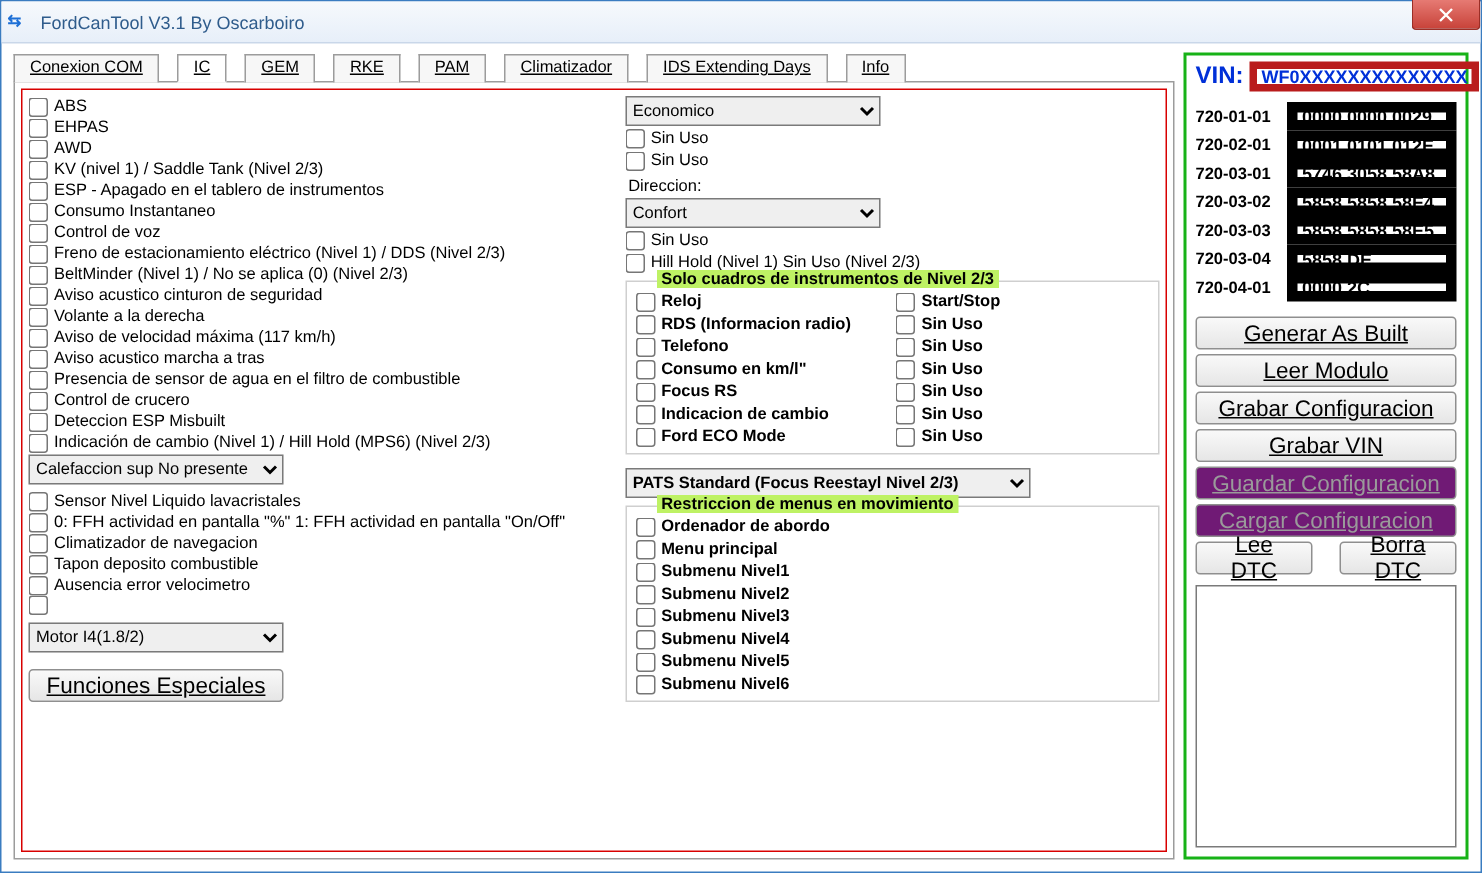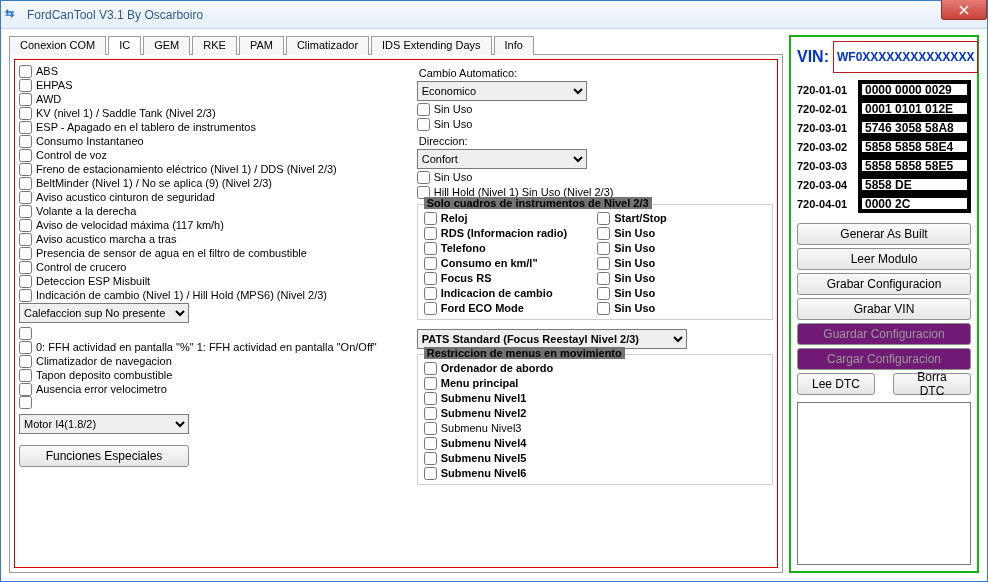--- a/index.html
+++ b/index.html
@@ -50,24 +50,25 @@
     padding: 6px 8px 8px 8px;
     gap: 6px;
   }
   .left {
     flex: 1;
     display: flex;
     flex-direction: column;
   }
   .tabs {
     display: flex;
-    gap: 2px;
+    gap: 12px;
     margin-bottom: 0;
     position: relative;
     z-index: 2;
+    text-decoration: underline;
   }
   .tab {
     border: 1px solid #9c9c9c;
     border-bottom: none;
     padding: 2px 10px 3px;
     background: #f7f7f7;
     font-size: 11px;
     cursor: pointer;
     position: relative;
     top: 1px;
@@ -115,69 +116,69 @@
   }
   .label { margin: 3px 0 1px 2px; }
   .groupbox {
     border: 1px solid #cfcfcf;
     margin-top: 4px;
     padding: 6px 6px 4px 6px;
     position: relative;
   }
   .groupbox .legend {
     position: absolute;
-    top: -8px; left: 6px;
-    background: #737373;
+    top: -8px; left: 20px;
+    background: #bef264;
     padding: 0 3px;
     font-weight: bold;
     font-size: 11px;
   }
   .pair-cols {
     display: flex; gap: 30px;
   }
   .btn {
     height: 22px;
     border: 1px solid #8f8f8f;
     background: linear-gradient(#f9f9f9,#e6e6e6);
     border-radius: 3px;
-    font-size: 12px;
+    font-size: 15px;
     cursor: pointer;
     padding: 0 10px;
-    display: flex; align-items: center; justify-content: center;
+    display: flex; align-items: center; justify-content: center; text-decoration: underline;
   }
   .btn.disabled {
     color: #9a9a9a;
     background: #701a75;
     cursor: default;
   }
   .btn-wide { width: 155px; }
   .right {
     width: 190px;
     border: 2px solid #17b217;
     padding: 4px 6px 6px 6px;
     display: flex;
     flex-direction: column;
     gap: 3px;
   }
   .vin-row { display: flex; align-items: center; gap: 4px; margin-bottom: 4px; }
   .vin-label { color: #0030d8; font-weight: bold; font-size: 16px; }
   .vin-val {
     flex: 1;
-    border: 1px solid #b91c1c;
-    height: 32px;
+    border: 5px solid #b91c1c;
+    height: 20px;
     color: #0030d8; font-weight: bold;
     padding: 0 3px;
     display: flex; align-items: center;
     font-size: 12px;
   }
   .cfg-row { display: flex; align-items: center; gap: 3px; }
   .cfg-label { font-weight: bold; font-size: 11px; width: 58px; }
   .cfg-val {
     flex: 1;
-    border: 4px solid #000000;
+    border: 7px solid #000000;
     height: 19px;
     font-weight: bold;
     font-size: 12px;
     padding: 0 3px;
     display: flex; align-items: center;
   }
   .sp { height: 4px; }
   .btn-row-2 { display:flex; gap:18px; }
   .btn-row-2 .btn { flex:1; }
   .txtarea {
@@ -251,21 +252,21 @@
                 <label class="chk">
                   <input type="checkbox" style="">
                   <span>Control de voz</span>
                 </label>
                 <label class="chk">
                   <input type="checkbox" style="">
                   <span>Freno de estacionamiento eléctrico (Nivel 1) / DDS (Nivel 2/3)</span>
                 </label>
                 <label class="chk">
                   <input type="checkbox" style="">
-                  <span>BeltMinder (Nivel 1) / No se aplica (9) (Nivel 2/3)</span>
+                  <span>BeltMinder (Nivel 1) / No se aplica (0) (Nivel 2/3)</span>
                 </label>
                 <label class="chk">
                   <input type="checkbox" style="">
                   <span>Aviso acustico cinturon de seguridad</span>
                 </label>
                 <label class="chk">
                   <input type="checkbox" style="">
                   <span>Volante a la derecha</span>
                 </label>
                 <label class="chk">
@@ -292,20 +293,21 @@
                   <input type="checkbox" style="">
                   <span>Indicación de cambio (Nivel 1) / Hill Hold (MPS6) (Nivel 2/3)</span>
                 </label>
               </div>
             <select class="combo">
               <option>Calefaccion sup No presente</option>
             </select>
             <div id="lchk2" style="margin-top:3px">
                 <label class="chk">
                   <input type="checkbox" style="">
+                  <span>Sensor Nivel Liquido lavacristales</span>
                 </label>
                 <label class="chk">
                   <input type="checkbox" style="">
                   <span>0: FFH actividad en  pantalla "%" 1: FFH actividad en pantalla "On/Off"</span>
                 </label>
                 <label class="chk">
                   <input type="checkbox" style="">
                   <span>Climatizador de navegacion</span>
                 </label>
                 <label class="chk">
@@ -320,21 +322,20 @@
                   <input type="checkbox" style="">
                 </label>
               </div>
             <select class="combo" style="margin-top:4px">
               <option>Motor I4(1.8/2)</option>
             </select>
             <button class="btn fe-btn">Funciones Especiales</button>
           </div>
 
           <div class="col col-right">
-            <div class="label">Cambio Automatico:</div>
             <select class="combo">
               <option>Economico</option>
             </select>
             <label class="chk">
                 <input type="checkbox" style="">
                 <span>Sin Uso</span>
               </label>
             <label class="chk">
                 <input type="checkbox" style="">
                 <span>Sin Uso</span>
@@ -436,21 +437,21 @@
                   <label class="chk">
                     <input type="checkbox" style="">
                     <span style="font-weight: bold;">Submenu Nivel1</span>
                   </label>
                   <label class="chk">
                     <input type="checkbox" style="">
                     <span style="font-weight: bold;">Submenu Nivel2</span>
                   </label>
                   <label class="chk">
                     <input type="checkbox" style="">
-                    <span style="font-weight: normal;">Submenu Nivel3</span>
+                    <span style="font-weight: bold;">Submenu Nivel3</span>
                   </label>
                   <label class="chk">
                     <input type="checkbox" style="">
                     <span style="font-weight: bold;">Submenu Nivel4</span>
                   </label>
                   <label class="chk">
                     <input type="checkbox" style="">
                     <span style="font-weight: bold;">Submenu Nivel5</span>
                   </label>
                   <label class="chk">

